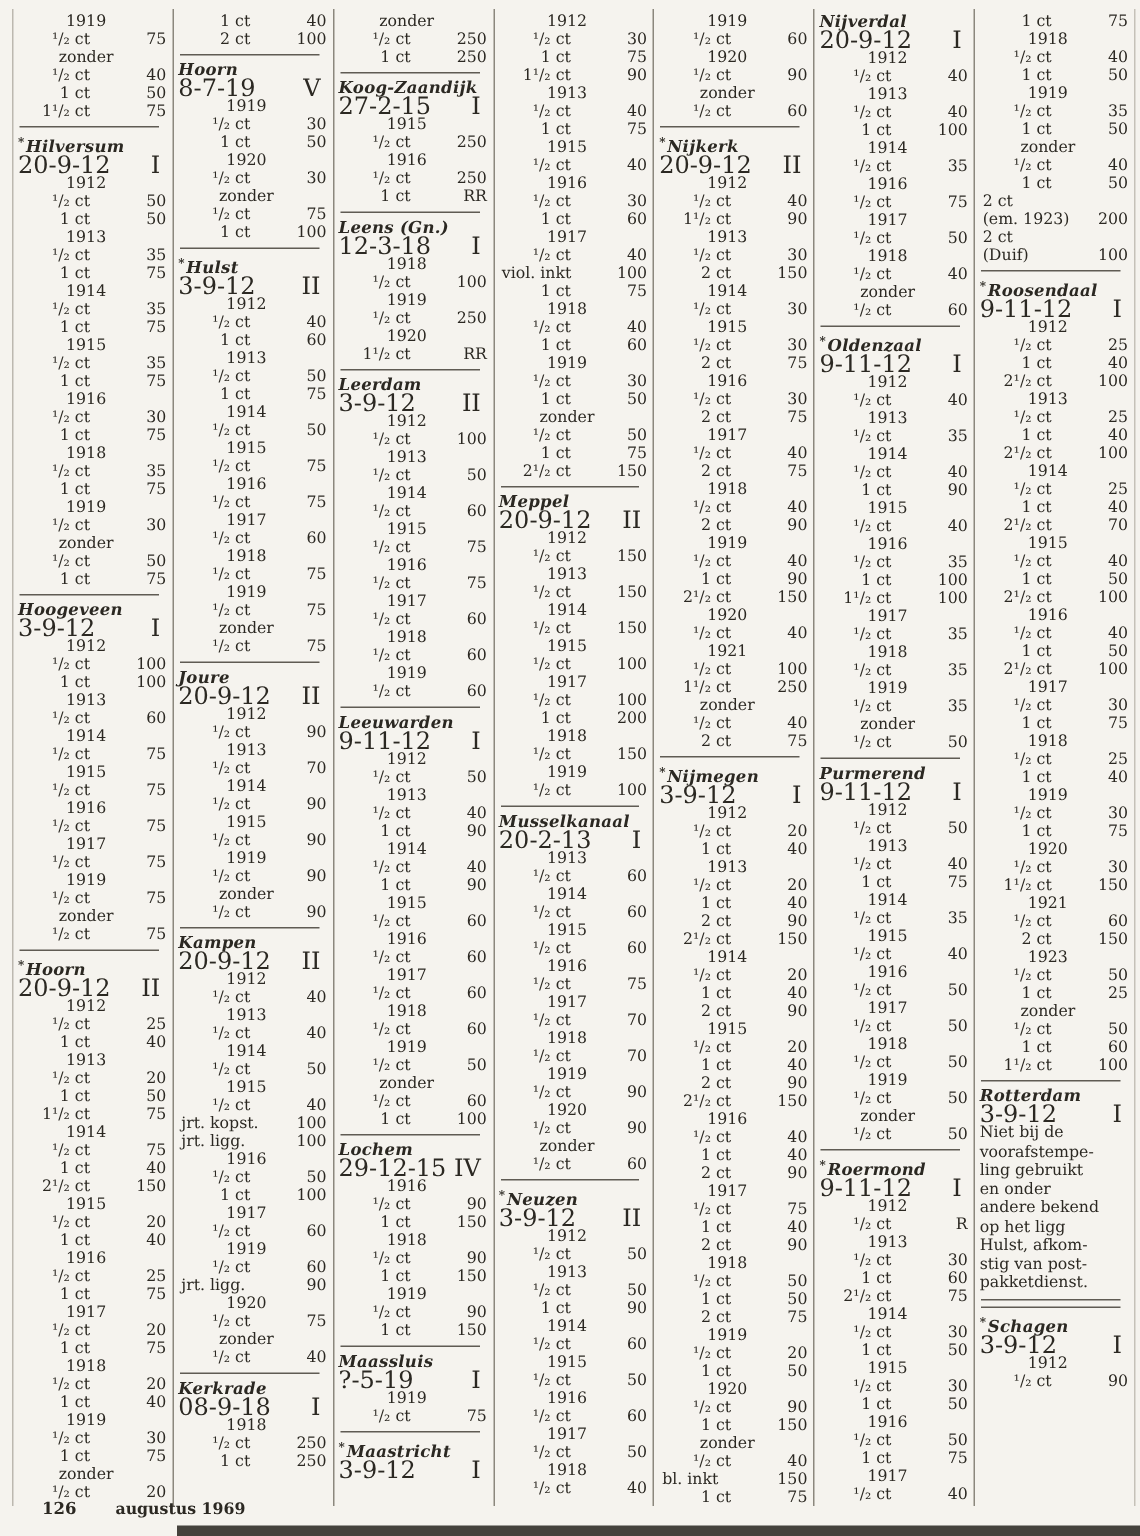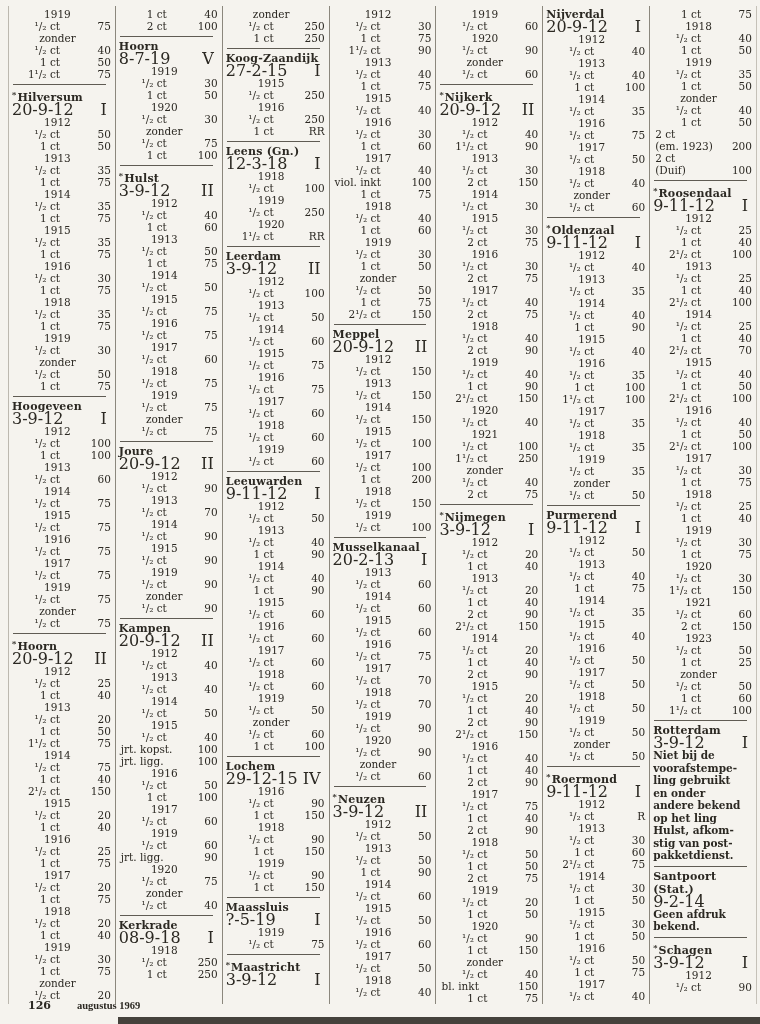--- a/index.html
+++ b/index.html
@@ -3,33 +3,33 @@
 <meta charset="utf-8">
 <style>
   html,body{margin:0;padding:0;}
   body{width:760px;height:1024px;background:#eceae4;font-family:"DejaVu Serif", serif;}
   .page{position:relative;width:760px;height:1024px;background:#f5f3ee;overflow:hidden;color:#2b2822;}
   .columns{position:absolute;left:8px;top:6px;right:3px;display:grid;grid-template-columns:repeat(7,1fr);border-left:1px solid #bcb8af;}
   .col{border-right:1px solid #8b877d;padding:2px 2px 0 3px;min-height:980px;box-sizing:border-box;overflow:hidden;}
   .col:last-child{border-right:1px solid #c5c1b8;}
   .section{margin:0;}
   .divider{border-top:1px solid #5f5b53;margin:4px 7px 3px 1px;}
-  .town{font-weight:bold;font-size:11px;line-height:13px;letter-spacing:.2px;}
+  .town{font-weight:bold;font-size:11px;line-height:13px;letter-spacing:.2px;font-style:italic;}
   .star{font-size:8px;vertical-align:4px;margin-right:1px;}
   .dateline{display:flex;font-size:16px;line-height:12px;}
   .dateline .type{margin-left:auto;padding-right:6px;}
   .year{text-align:center;font-size:10.5px;line-height:12px;padding-right:10px;}
   .vrow{display:flex;font-size:10.5px;line-height:12px;padding:0 2px 0 2px;}
   .vrow .den{width:46px;text-align:right;white-space:pre;}
   .vrow.flush .den{width:auto;text-align:left;}
   .vrow .price{margin-left:auto;}
-  .note{font-size:10.5px;line-height:12.5px;font-weight:bold;}
+  .note{font-size:10.5px;line-height:12.5px;}
   .footer{position:absolute;left:28px;bottom:12px;display:flex;align-items:baseline;gap:26px;}
   .pagenum{font-weight:bold;font-size:11px;}
-  .issue{font-weight:bold;font-size:10.5px;font-family:Liberation Serif, serif;}
+  .issue{font-weight:bold;font-size:10.5px;}
   .bottom-bar{position:absolute;left:118px;right:0;bottom:0;height:7px;background:#45423c;}
 </style>
 </head>
 <body>
 
 <div class="page">
   <div class="columns">
       <div class="col">
         <div class="section">
           <div class="year">1919</div>
@@ -1638,35 +1638,26 @@
           <div class="town">Rotterdam</div>
           <div class="dateline">
             <span class="date">3-9-12</span>
             <span class="type">I</span>
           </div>
           <div class="note">Niet bij de</div>
           <div class="note">voorafstempe-</div>
           <div class="note">ling gebruikt</div>
           <div class="note">en onder</div>
           <div class="note">andere bekend</div>
-          <div class="note">op het ling</div>
+          <div class="note">op het ligg</div>
           <div class="note">Hulst, afkom-</div>
           <div class="note">stig van post-</div>
           <div class="note">pakketdienst.</div>
         </div>
         <div class="divider"></div>
-        <div class="section">
-          <div class="town">Santpoort</div>
-          <div class="town">(Stat.)</div>
-          <div class="dateline">
-            <span class="date">9-2-14</span>
-          </div>
-          <div class="note">Geen afdruk</div>
-          <div class="note">bekend.</div>
-        </div>
         <div class="divider"></div>
         <div class="section">
           <div class="town"><span class="star">*</span>Schagen</div>
           <div class="dateline">
             <span class="date">3-9-12</span>
             <span class="type">I</span>
           </div>
           <div class="year">1912</div>
           <div class="vrow">
             <span class="den">¹/₂ ct</span>

